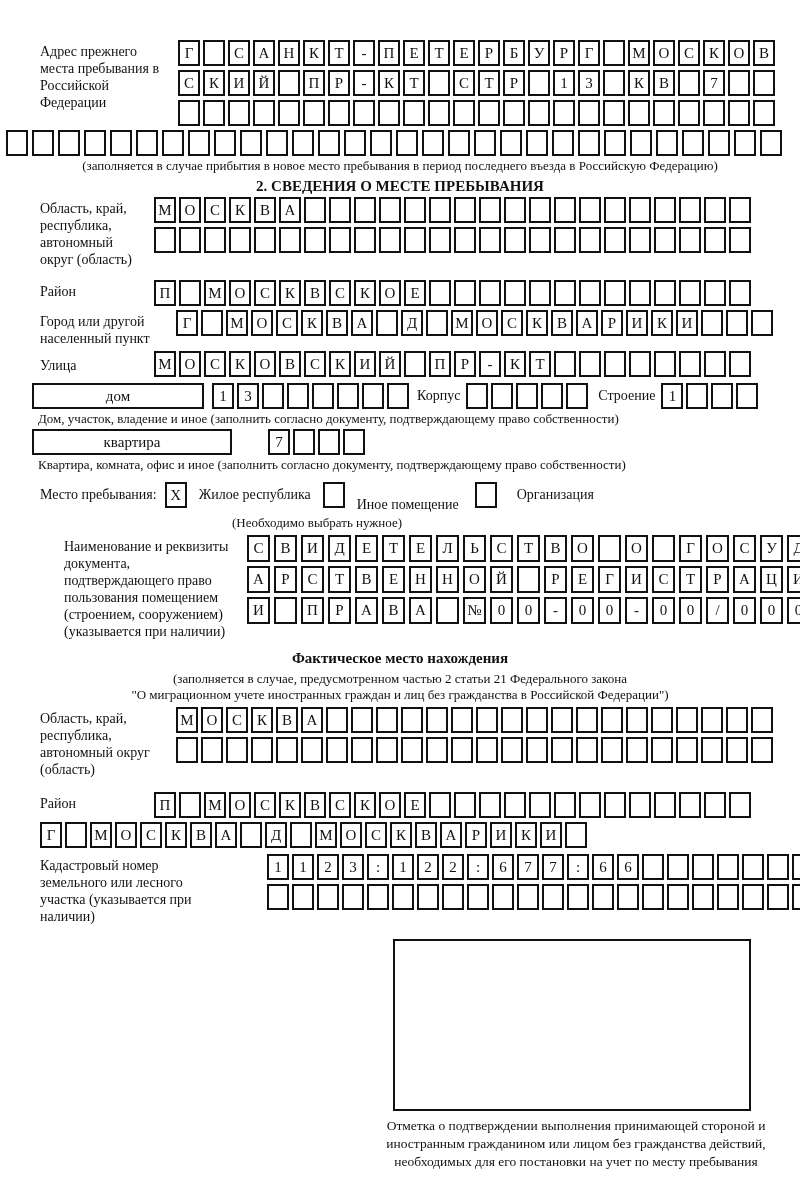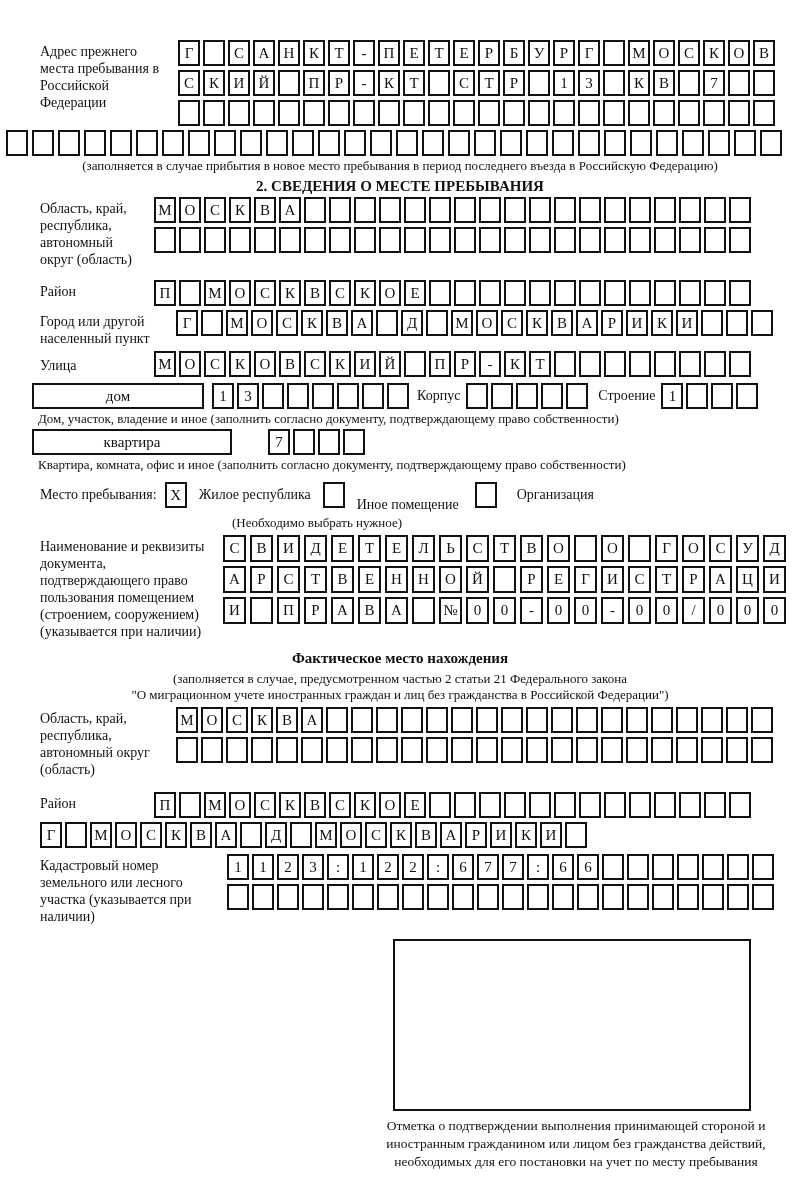--- a/index.html
+++ b/index.html
@@ -348,21 +348,21 @@
         <span class="cell"></span>
       </div>
     <div class="small-label" style="margin-left:12px;margin-top:20px;">Иное помещение</div>
     <div class="cells" style="margin-left:16px;">
         <span class="cell"></span>
       </div>
     <div class="small-label" style="margin-left:20px;">Организация</div>
   </div>
   <div class="note" style="margin:2px 0 0 232px;">(Необходимо выбрать нужное)</div>
 
-  <div class="row" style="margin:4px 0 0 40px;">
+  <div class="row" style="margin:4px 0 0 64px;">
     <div class="label w183">Наименование и реквизиты документа, подтверждающего право пользования помещением (строением, сооружением) (указывается при наличии)</div>
     <div class="cellrows">
       <div class="cells doc">
           <span class="cell">С</span>
           <span class="cell">В</span>
           <span class="cell">И</span>
           <span class="cell">Д</span>
           <span class="cell">Е</span>
           <span class="cell">Т</span>
           <span class="cell">Е</span>
@@ -542,21 +542,21 @@
         <span class="cell">В</span>
         <span class="cell">А</span>
         <span class="cell">Р</span>
         <span class="cell">И</span>
         <span class="cell">К</span>
         <span class="cell">И</span>
         <span class="cell"></span>
       </div>
   </div>
 
-  <div class="row" style="margin:6px 0 0 40px;">
+  <div class="row" style="margin:6px 0 0 40px;gap:40px;">
     <div class="label w187">Кадастровый номер земельного или лесного участка (указывается при наличии)</div>
     <div class="cellrows">
       <div class="cells">
           <span class="cell">1</span>
           <span class="cell">1</span>
           <span class="cell">2</span>
           <span class="cell">3</span>
           <span class="cell">:</span>
           <span class="cell">1</span>
           <span class="cell">2</span>

